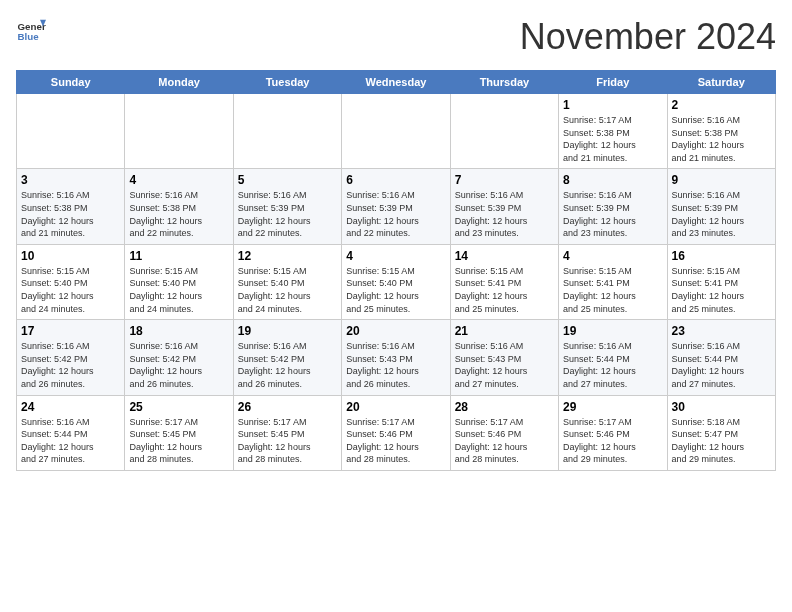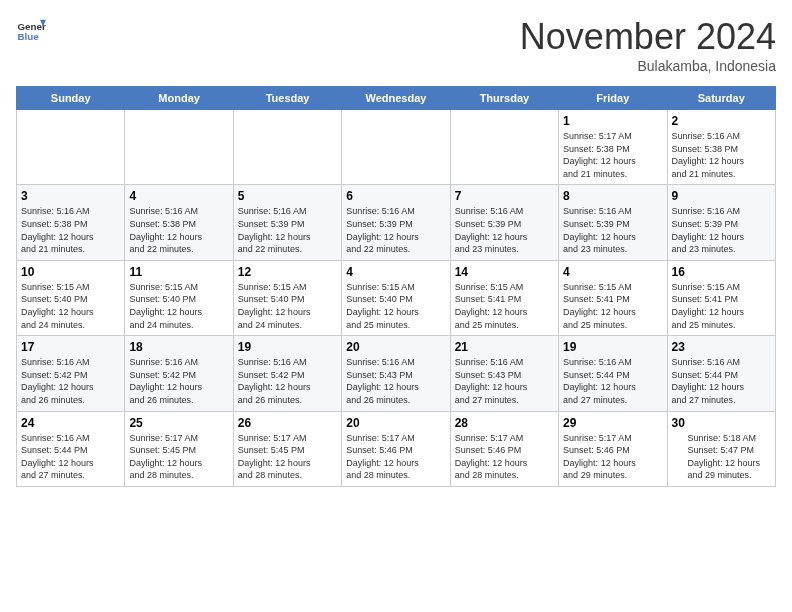--- a/index.html
+++ b/index.html
@@ -86,21 +86,20 @@
 <div class="header">
   <div class="logo">
     <svg class="logo-icon" viewBox="0 0 40 40">
       <text x="2" y="18" font-size="13" font-weight="bold" fill="#333">General</text>
       <text x="2" y="32" font-size="13" font-weight="bold" fill="#4a7abf">Blue</text>
       <polygon points="32,5 40,5 36,14" fill="#4a7abf"></polygon>
     </svg>
   </div>
   <div class="title-block">
     <div class="month-title">November 2024</div>
-    <div class="location">Bulakamba, Indonesia</div>
   </div>
 </div>
 
 <table class="calendar">
   <thead>
     <tr id="header-row">
     <th>Sunday</th>
         <th>Monday</th>
         <th>Tuesday</th>
         <th>Wednesday</th>
@@ -322,20 +321,20 @@
         </td>
         <td>
           <span class="day-num">29</span>
           <div class="day-info" style="white-space: pre-line;">Sunrise: 5:17 AM
 Sunset: 5:46 PM
 Daylight: 12 hours
 and 29 minutes.</div>
         </td>
         <td>
           <span class="day-num">30</span>
-          <div class="day-info" style="white-space: pre-line; margin-left: 16px;">Sunrise: 5:18 AM
+          <div class="day-info" style="white-space: pre-line;">Sunrise: 5:18 AM
 Sunset: 5:47 PM
 Daylight: 12 hours
 and 29 minutes.</div>
         </td>
       </tr>
     </tbody>
 </table>
 
 </body></html>

